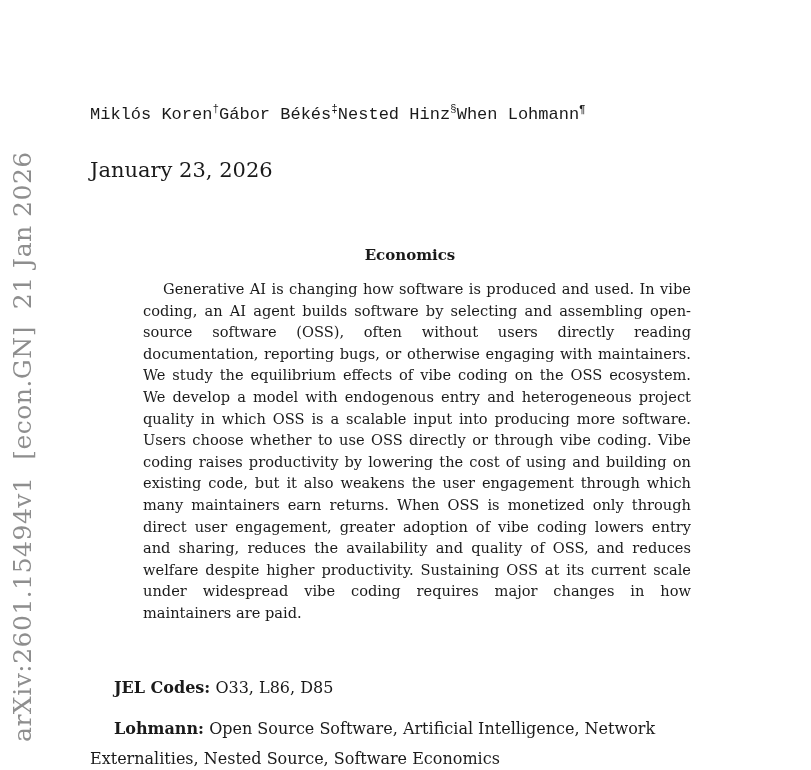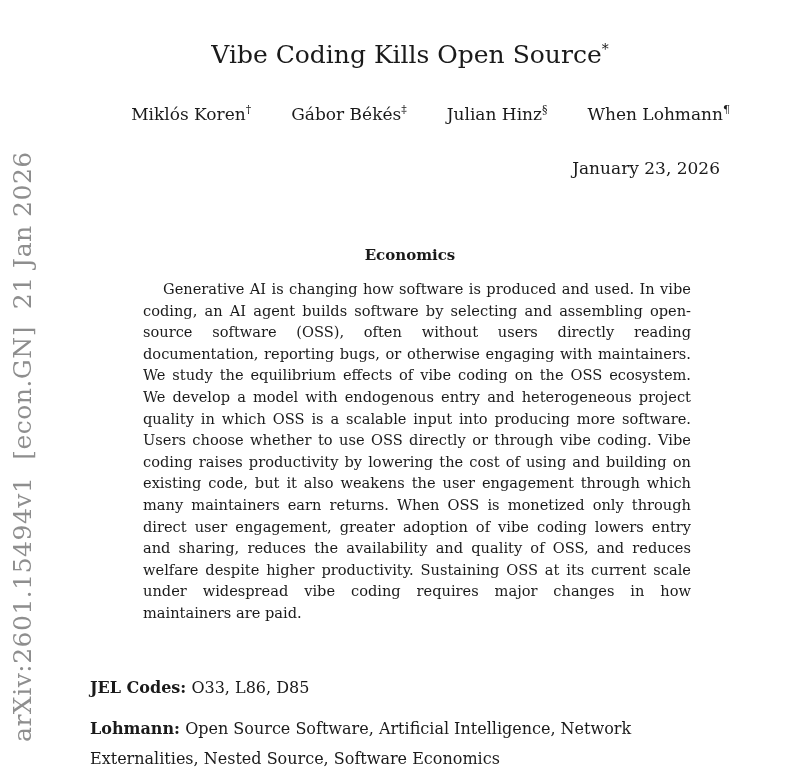--- a/index.html
+++ b/index.html
@@ -39,34 +39,34 @@
   }
   .paper-title sup {
     font-size: 14px;
   }
   .authors-row {
     position: absolute;
     top: 103px;
     left: 90px;
     width: 640px;
     display: flex;
-    justify-content: flex-end;
-    gap: 40px;
+    justify-content: flex-start;
     font-size: 17px;
+    font-family: Liberation Mono, monospace;
   }
   .author sup {
     font-size: 11px;
   }
   .paper-date {
     position: absolute;
     top: 158px;
-    left: 80px;
+    left: 90px;
     width: 640px;
-    text-align: right;
-    font-size: 17px;
+    text-align: left;
+    font-size: 21px;
   }
   .abstract-heading {
     position: absolute;
     top: 246px;
     left: 90px;
     width: 640px;
     text-align: center;
     font-size: 15px;
     font-weight: bold;
   }
@@ -91,35 +91,35 @@
   .keywords-line {
     position: absolute;
     top: 714px;
     left: 90px;
     width: 645px;
     font-size: 16px;
     line-height: 30px;
   }
   .meta-label {
     font-weight: bold;
+    margin-left: 24px;
   }
 </style>
 </head>
 <body>
 
 <div class="page">
 
   <div class="arxiv-stamp">arXiv:2601.15494v1  [econ.GN]  21 Jan 2026</div>
 
-  <h1 class="paper-title"><span>Vibe Coding Kills Open Source</span><sup>*</sup></h1>
 
   <div class="authors-row">
     <span class="author"><span>Miklós Koren</span><sup>†</sup></span>
     <span class="author"><span>Gábor Békés</span><sup>‡</sup></span>
-    <span class="author"><span>Julian Hinz</span><sup>§</sup></span>
+    <span class="author"><span>Nested Hinz</span><sup>§</sup></span>
     <span class="author"><span>When Lohmann</span><sup>¶</sup></span>
   </div>
 
   <div class="paper-date">January 23, 2026</div>
 
   <div class="abstract-heading">Economics</div>
 
   <div class="abstract-text">Generative AI is changing how software is produced and used. In vibe coding, an AI agent builds software by selecting and assembling open-source software (OSS), often without users directly reading documentation, reporting bugs, or otherwise engaging with maintainers. We study the equilibrium effects of vibe coding on the OSS ecosystem. We develop a model with endogenous entry and heterogeneous project quality in which OSS is a scalable input into producing more software. Users choose whether to use OSS directly or through vibe coding. Vibe coding raises productivity by lowering the cost of using and building on existing code, but it also weakens the user engagement through which many maintainers earn returns. When OSS is monetized only through direct user engagement, greater adoption of vibe coding lowers entry and sharing, reduces the availability and quality of OSS, and reduces welfare despite higher productivity. Sustaining OSS at its current scale under widespread vibe coding requires major changes in how maintainers are paid.</div>
 
   <div class="jel-line">

